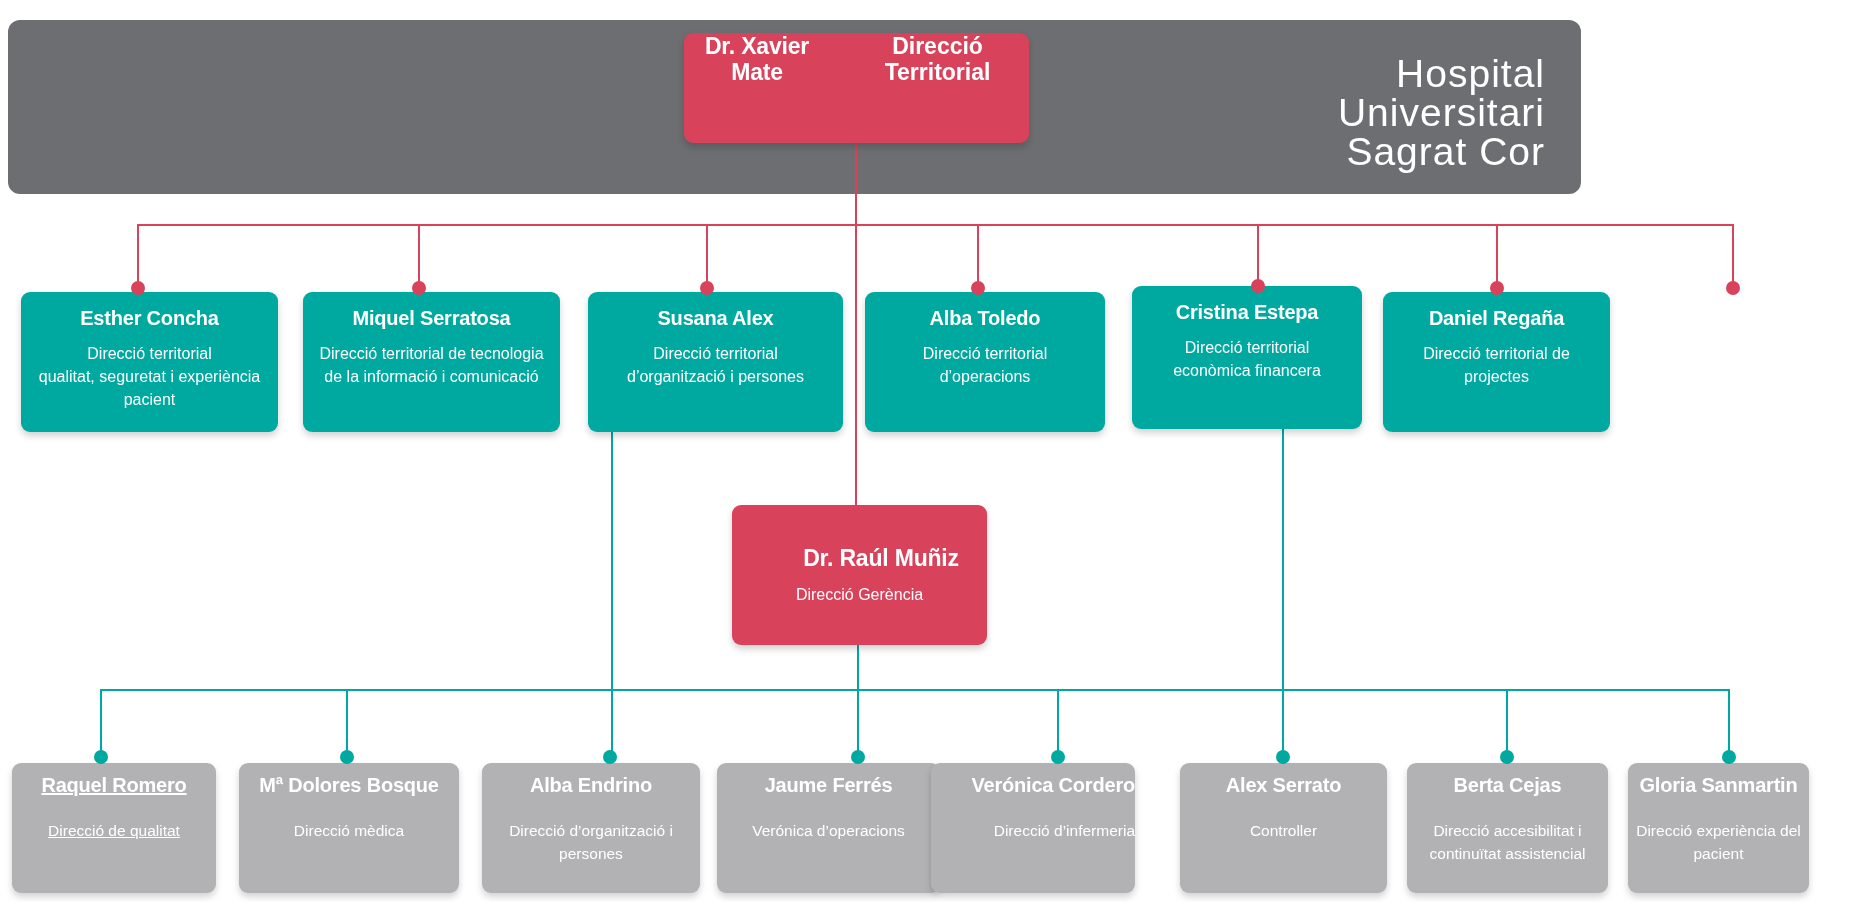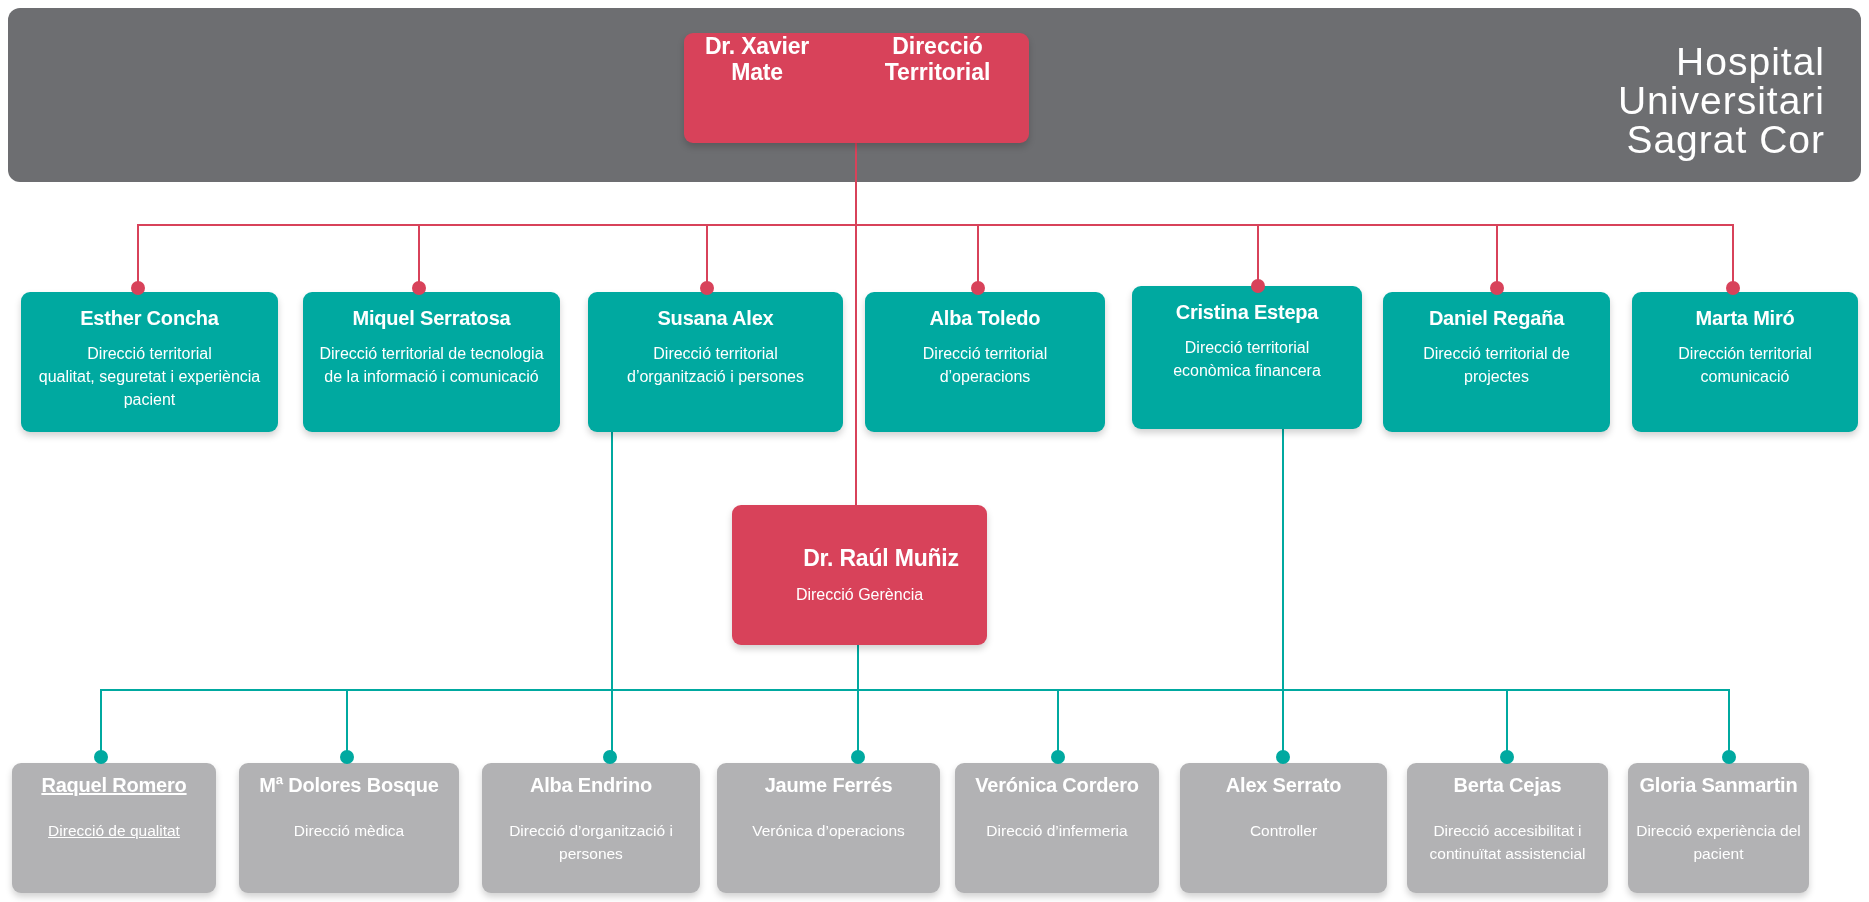--- a/index.html
+++ b/index.html
@@ -2,21 +2,21 @@
 <html style="--red: #d8425a; --teal: #00a9a0; --header-gray: #6d6e71; --node-gray: #b2b2b4;"><head>
 <meta charset="utf-8">
 <style>
   html,body{margin:0;padding:0;background:#fff;}
   .canvas{
     position:relative;width:1869px;height:902px;background:#ffffff;overflow:hidden;
     font-family:"Liberation Sans","DejaVu Sans",sans-serif;
   }
   
   .header{
-    position:absolute;left:8px;top:8px;width:1853px;height:174px;
+    position:absolute;left:8px;top:20px;width:1573px;height:174px;
     background:var(--header-gray);border-radius:12px;
   }
   .logo{
     position:absolute;right:36px;top:34px;text-align:right;color:#fff;
     font-size:39px;line-height:1.0;font-weight:300;letter-spacing:1px;
     white-space:pre-line;
   }
   
   .line{position:absolute;z-index:1;}
   .red-line{background:var(--red);}
@@ -116,44 +116,39 @@
   <div class="node teal-node raised" style="left:1132px;width:230px;">
     <div class="node-name">Cristina Estepa</div>
     <div class="node-role">Direcció territorial
 econòmica financera</div>
   </div>
   <div class="node teal-node" style="left:1383px;width:227px;">
     <div class="node-name">Daniel Regaña</div>
     <div class="node-role">Direcció territorial de
 projectes</div>
   </div>
-  <div class="node teal-node" style="left:1632px;width:226px;">
-    <div class="node-name">Marta Miró</div>
-    <div class="node-role">Dirección territorial
-comunicació</div>
-  </div>
 
   <div class="node gray-node" style="left:12px;width:204px;text-decoration:underline;">
     <div class="node-name">Raquel Romero</div>
     <div class="node-role">Direcció de qualitat</div>
   </div>
   <div class="node gray-node" style="left:239px;width:220px;text-align:center;">
     <div class="node-name">Mª Dolores Bosque</div>
     <div class="node-role">Direcció mèdica</div>
   </div>
   <div class="node gray-node" style="left:482px;width:218px;">
     <div class="node-name">Alba Endrino</div>
     <div class="node-role">Direcció d’organització i
 persones</div>
   </div>
   <div class="node gray-node" style="left:717px;width:223px;">
     <div class="node-name">Jaume Ferrés</div>
     <div class="node-role">Verónica d’operacions</div>
   </div>
-  <div class="node gray-node" style="left:955px;width:204px;">
+  <div class="node gray-node" style="left:931px;width:204px;text-align:right;">
     <div class="node-name">Verónica Cordero</div>
     <div class="node-role">Direcció d’infermeria</div>
   </div>
   <div class="node gray-node" style="left:1180px;width:207px;">
     <div class="node-name">Alex Serrato</div>
     <div class="node-role">Controller</div>
   </div>
   <div class="node gray-node" style="left:1407px;width:201px;">
     <div class="node-name">Berta Cejas</div>
     <div class="node-role">Direcció accesibilitat i

